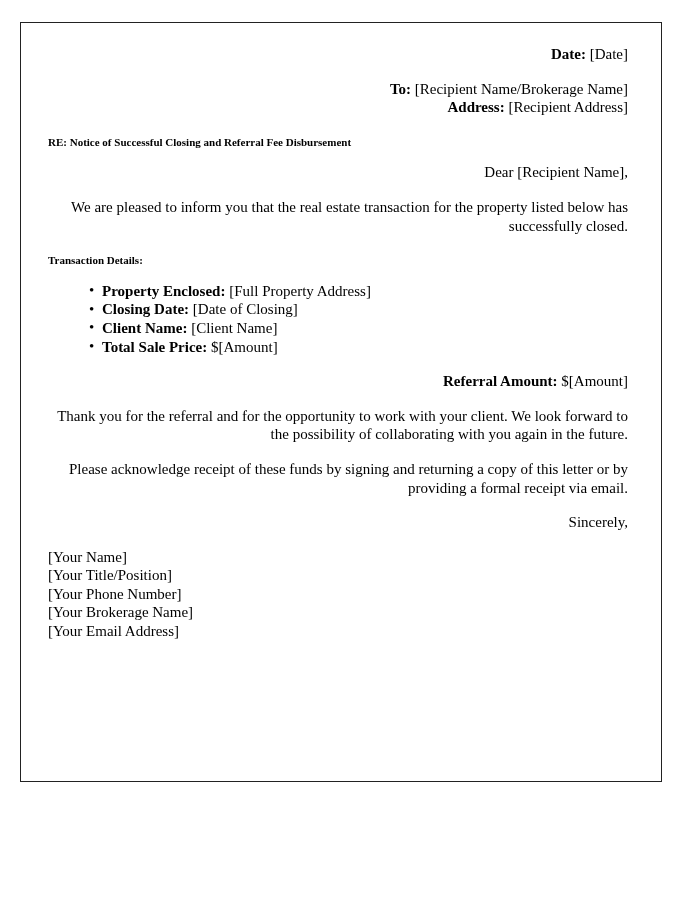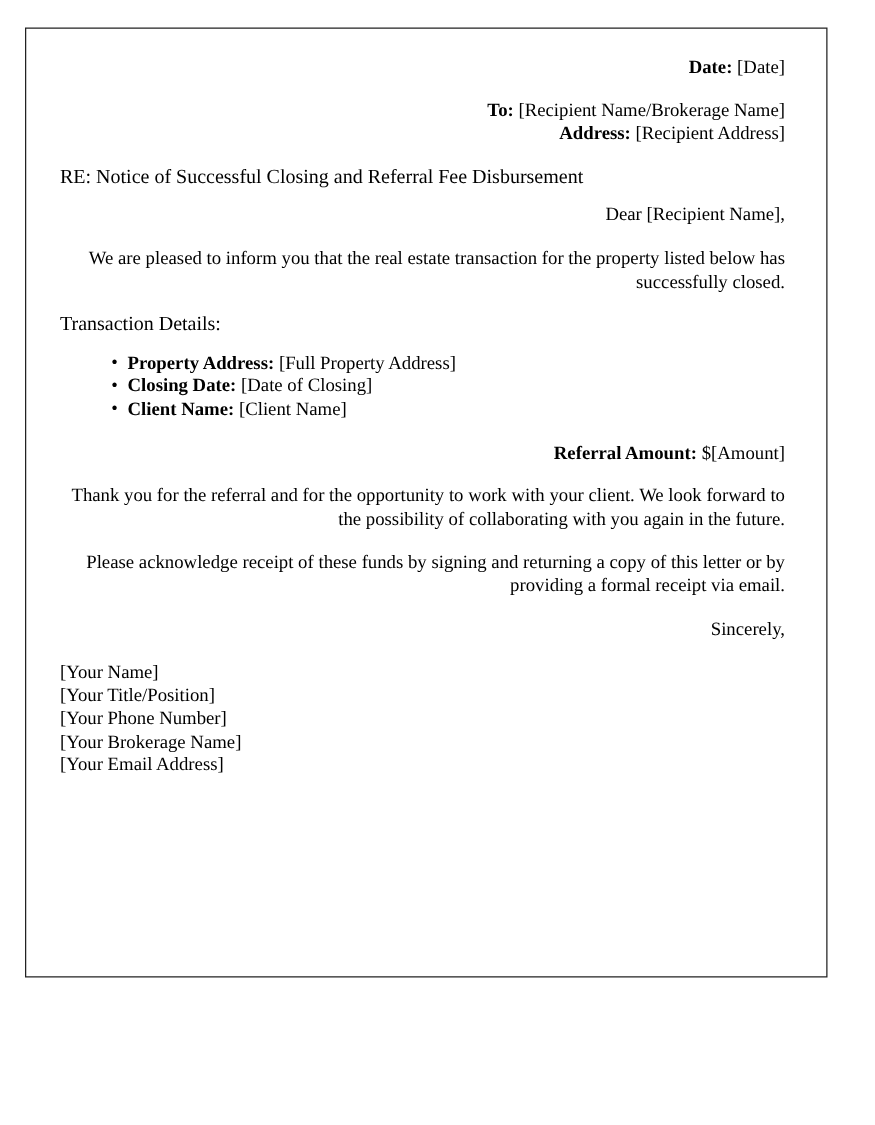--- a/index.html
+++ b/index.html
@@ -38,23 +38,23 @@
   .blk {
     font-size: 15px;
     line-height: 18.6px;
     margin: 0 0 16px 0;
     text-align: right;
   }
 
   .b { font-weight: bold; }
 
   .heading {
-    font-size: 16px;
+    font-size: 11px;
     line-height: 18.6px;
-    font-weight: normal;
+    font-weight: bold;
     margin: 0 0 12px 0;
   }
 
   
   ul.details {
     margin: 0 0 16px 0;
     padding: 0 0 0 41px;  
     list-style: none;
   }
   ul.details li {
@@ -92,23 +92,24 @@
 
     <p class="heading">RE: Notice of Successful Closing and Referral Fee Disbursement</p>
 
     <p class="blk">Dear [Recipient Name],</p>
 
     <p class="blk">We are pleased to inform you that the real estate transaction for the property listed below has successfully closed.</p>
 
     <p class="heading">Transaction Details:</p>
 
     <ul class="details">
-      <li><span class="b">Property Address:</span> <span>[Full Property Address]</span></li>
+      <li><span class="b">Property Enclosed:</span> <span>[Full Property Address]</span></li>
       <li><span class="b">Closing Date:</span> <span>[Date of Closing]</span></li>
       <li><span class="b">Client Name:</span> <span>[Client Name]</span></li>
+      <li><span class="b">Total Sale Price:</span> <span>$[Amount]</span></li>
     </ul>
 
 
     <p class="blk"><span class="b">Referral Amount:</span> <span>$[Amount]</span></p>
 
     <p class="blk">Thank you for the referral and for the opportunity to work with your client. We look forward to the possibility of collaborating with you again in the future.</p>
 
     <p class="blk">Please acknowledge receipt of these funds by signing and returning a copy of this letter or by providing a formal receipt via email.</p>
 
     <p class="blk">Sincerely,</p>

